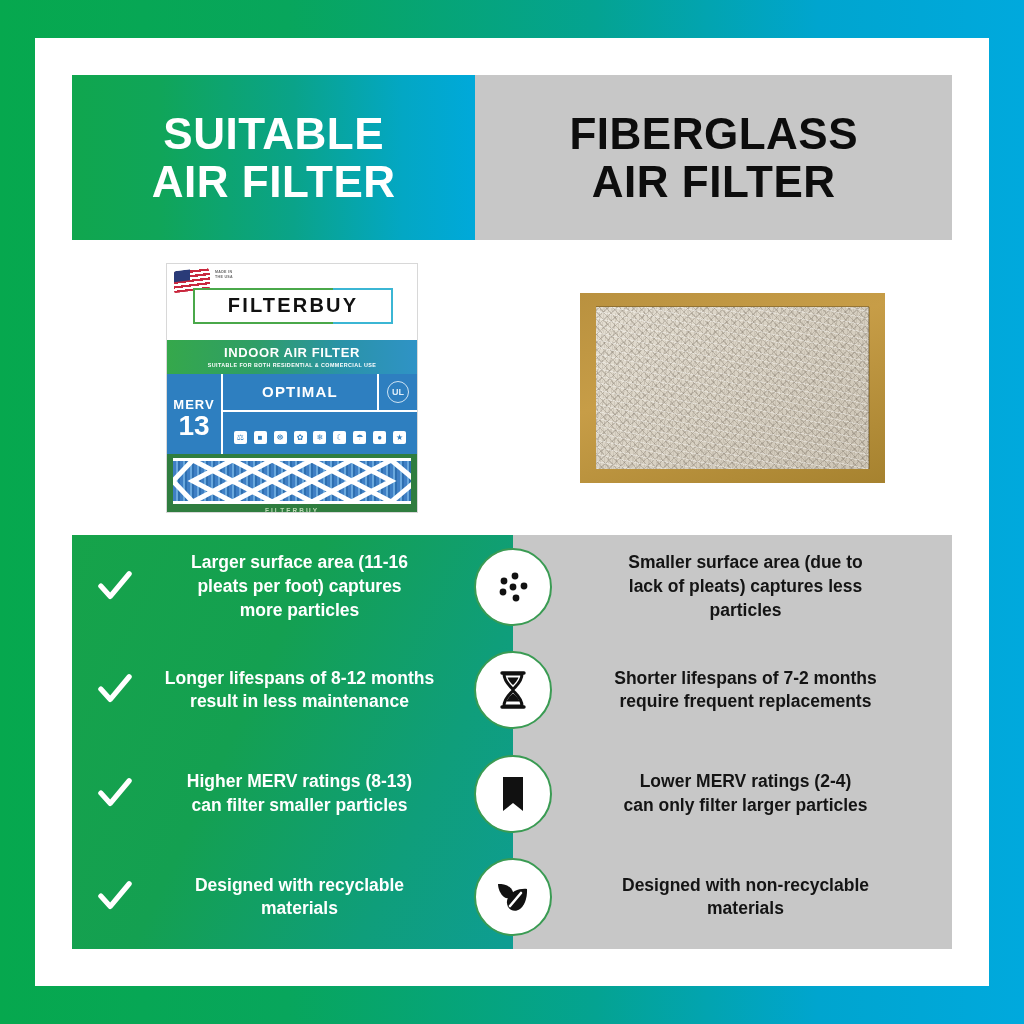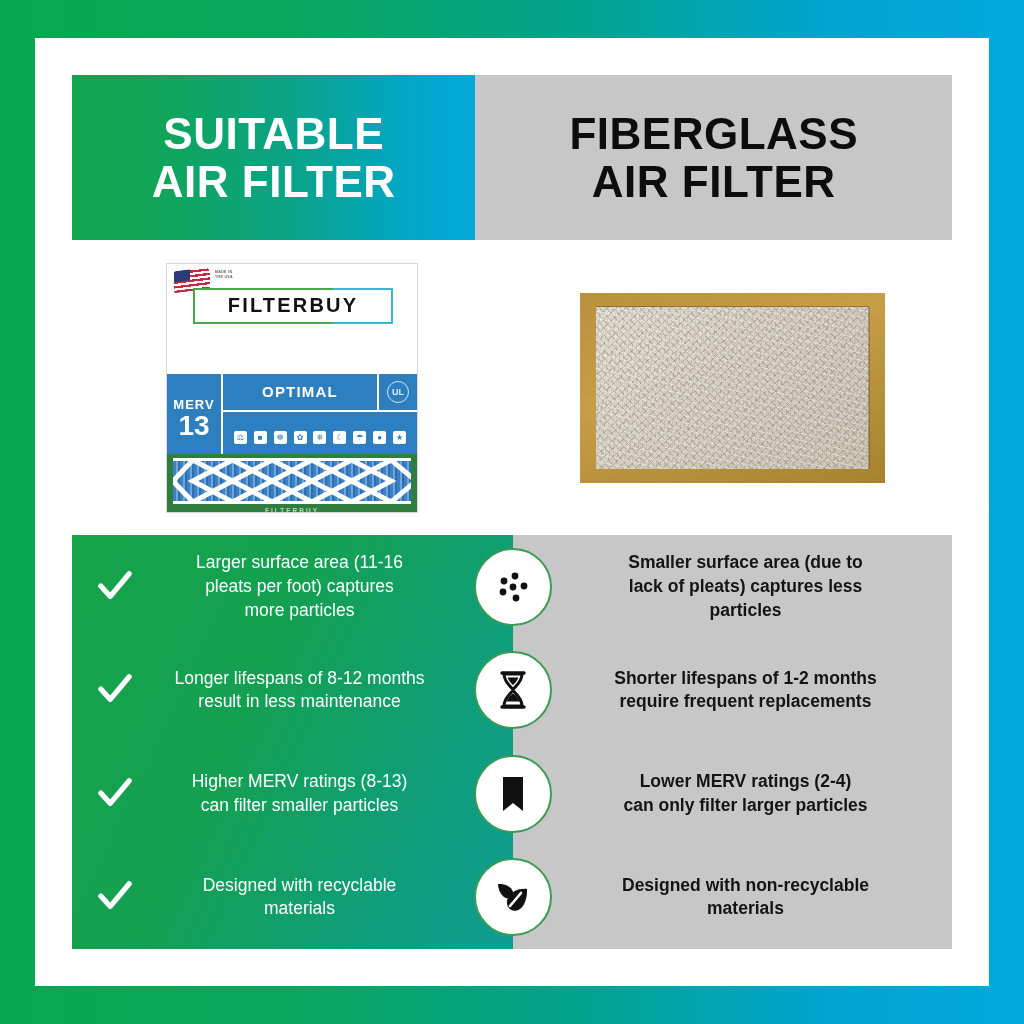--- a/index.html
+++ b/index.html
@@ -165,21 +165,21 @@
   .rows { position:absolute; inset:0; display:flex; flex-direction:column; }
   .row { flex:1; display:flex; align-items:center; position:relative; }
 
   .cell-left {
     width:441px; height:100%;
     display:flex; align-items:center; gap:10px; padding:0 60px 0 22px;
   }
   .check { width:42px; flex:0 0 42px; display:flex; align-items:center; justify-content:center; }
   .check svg { width:34px; height:34px; }
   .txt-left {
-    flex:1; color:#ffffff; font-size:17.5px; font-weight:normal;
+    flex:1; color:#ffffff; font-size:17.5px; font-weight:bold;
     line-height:1.35; text-align:center; white-space:pre-line;
   }
   .cell-right {
     width:439px; height:100%;
     display:flex; align-items:center; justify-content:center; padding:0 36px 0 62px;
   }
   .txt-right {
     color:#141414; font-size:17.5px; font-weight:bold;
     line-height:1.35; text-align:center; white-space:pre-line;
   }
@@ -219,20 +219,24 @@
 
         <div class="pb-top">
           <div class="pb-flag"></div>
           <div class="pb-madein">MADE IN
 THE USA</div>
           <div class="pb-logo-frame">
             <div class="pb-logo">FILTERBUY</div>
           </div>
         </div>
 
+        <div class="pb-band">
+          <div class="pb-band-t1">INDOOR AIR FILTER</div>
+          <div class="pb-band-t2">SUITABLE FOR BOTH RESIDENTIAL &amp; COMMERCIAL USE</div>
+        </div>
 
         <div class="pb-mid">
           <div class="pb-merv">
             <div class="pb-merv-l">MERV</div>
             <div class="pb-merv-n">13</div>
           </div>
           <div class="pb-mid-right">
             <div class="pb-optrow">
               <div class="pb-optimal">OPTIMAL</div>
               <div class="pb-ul">
@@ -350,21 +354,21 @@
         </div>
         <div class="badge">
           <svg viewBox="0 0 44 44" aria-hidden="true">
             <path d="M11 5 H33 M11 39 H33" stroke="#111" stroke-width="3.4" stroke-linecap="round"></path>
             <path d="M13 6 C13 15 22 20 22 22 C22 24 13 29 13 38 L31 38 C31 29 22 24 22 22 C22 20 31 15 31 6 Z" fill="none" stroke="#111" stroke-width="3"></path>
             <path d="M15.5 33.5 C17 29 22 25.5 22 25.5 C22 25.5 27 29 28.5 33.5 Z" fill="#111"></path>
             <path d="M16.5 9.5 L27.5 9.5 C26 13.5 22 17 22 17 C22 17 18 13.5 16.5 9.5 Z" fill="#111"></path>
           </svg>
         </div>
         <div class="cell-right">
-          <div class="txt-right">Shorter lifespans of 1-2 months
+          <div class="txt-right">Shorter lifespans of 7-2 months
 require frequent replacements</div>
         </div>
       </div>
 
       <div class="row">
         <div class="cell-left">
           <div class="check">
             <svg viewBox="0 0 36 36" aria-hidden="true">
               <path d="M3 17 L13 28 L33 4" fill="none" stroke="#ffffff" stroke-width="5.5" stroke-linecap="round" stroke-linejoin="round"></path>
             </svg>

